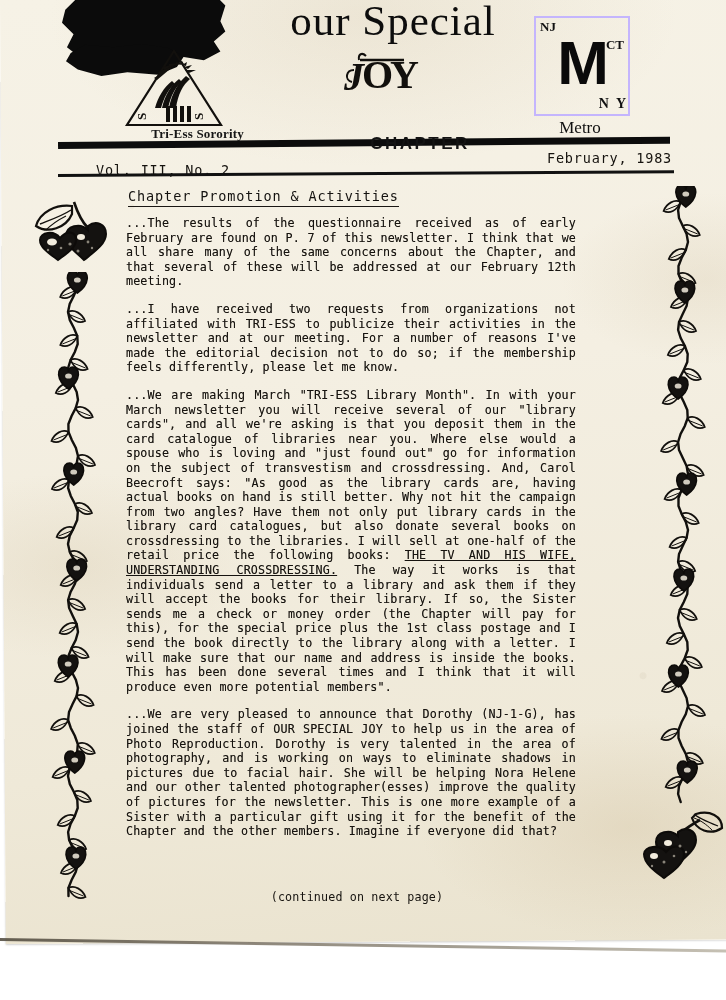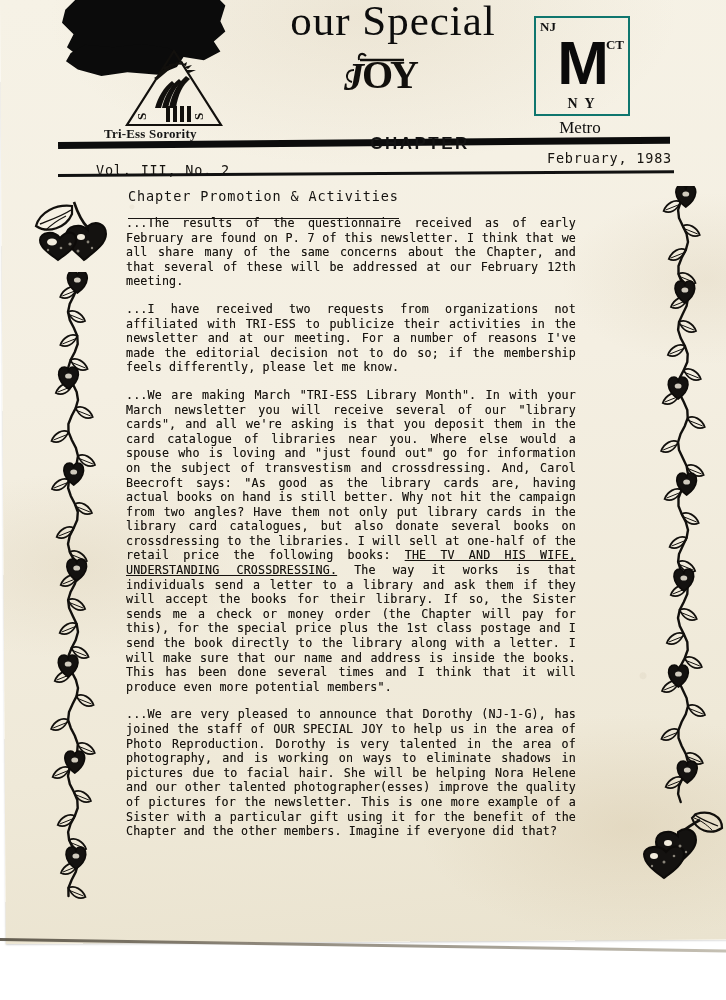--- a/index.html
+++ b/index.html
@@ -47,49 +47,49 @@
   .redaction2{
     position:absolute;left:66px;top:44px;width:118px;height:32px;background:#0b0b0b;
     clip-path:polygon(4% 28%,16% 2%,40% 10%,64% 0%,86% 12%,100% 38%,94% 72%,
                       78% 96%,52% 88%,30% 100%,10% 80%,0% 54%);
   }
 
   
   .triess{position:absolute;left:124px;top:48px;width:100px;height:80px;}
   .triess svg{display:block;}
   .triess-cap{
-    position:absolute;left:104px;top:126px;width:140px;text-align:left;
+    position:absolute;left:104px;top:126px;width:140px;text-align:right;
     font-family:"Liberation Serif",serif;font-weight:bold;font-size:13px;color:#161616;
     letter-spacing:.2px;white-space:nowrap;
   }
 
   .title-our{
     position:absolute;left:258px;top:-2px;width:270px;text-align:center;
     font-family:"Liberation Serif",serif;font-size:43px;color:#0d0d0d;
     letter-spacing:1px;line-height:1.05;
   }
   .joy-mono{
     position:absolute;left:340px;top:46px;width:110px;height:56px;
   }
 
   .metro-box{
     position:absolute;left:534px;top:16px;width:92px;height:96px;
-    border:2px solid #0f766e;background:transparent;
+    border:2px solid #c4b5fd;background:transparent;
   }
   .metro-nj,.metro-ct,.metro-ny{
     position:absolute;font-family:"Liberation Serif",serif;font-weight:bold;color:#111;
   }
   .metro-nj{left:4px;top:1px;font-size:13px;}
   .metro-ct{right:4px;top:19px;font-size:13px;}
   .metro-m{
     position:absolute;left:0;right:0;top:16px;text-align:center;
     font-family:"Liberation Sans",sans-serif;font-weight:bold;font-size:62px;
     line-height:58px;color:#0a0a0a;letter-spacing:-2px;
   }
-  .metro-ny{left:0;right:0;bottom:2px;text-align:center;font-size:14px;letter-spacing:2px;}
+  .metro-ny{left:0;right:0;bottom:2px;text-align:right;font-size:14px;letter-spacing:2px;}
   .metro-cap{
     position:absolute;left:524px;top:118px;width:112px;text-align:center;
     font-family:"Liberation Serif",serif;font-weight:normal;font-size:17px;color:#111;
   }
 
   .chapter-line{
     position:absolute;left:270px;top:114px;width:300px;text-align:center;
     font-family:"Liberation Sans",sans-serif;font-weight:bold;font-size:17px;
     color:#131313;letter-spacing:2.5px;white-space:nowrap;
   }
@@ -108,21 +108,21 @@
     transform:rotate(-0.35deg);transform-origin:0 0;
   }
 
   .vol{position:absolute;left:96px;top:150px;font-size:13.5px;color:#15120e;letter-spacing:.8px;margin-top:12px;}
   .date{position:absolute;right:54px;top:150px;font-size:13.5px;color:#15120e;letter-spacing:.8px;}
 
   
   .section-head{
     position:absolute;left:128px;top:188px;
     font-family:"DejaVu Sans Mono",monospace;font-size:13.5px;color:#141210;
-    letter-spacing:.9px;border-bottom:1.6px solid #1a1714;padding-bottom:14px;
+    letter-spacing:.9px;border-bottom:1.6px solid #1a1714;padding-bottom:2px;
   }
 
   .col{position:absolute;left:126px;top:216px;width:462px;}
   .col p{
     margin:0 12px 13px 0;
     font-family:"DejaVu Sans Mono",monospace;
     font-size:11.7px;line-height:14.6px;
     color:#16130f;
     text-align:justify;
     letter-spacing:.15px;
@@ -398,13 +398,14 @@
 
   <div class="section-head">Chapter Promotion &amp; Activities</div>
 
   <div class="col">
     <p>...The results of the questionnaire received as of early February are found on P. 7 of this newsletter.  I think that we all share many of the same concerns about the Chapter,  and that several of these will be addressed at our February 12th meeting.</p>
     <p>...I have received two requests from organizations not affiliated with  TRI-ESS to publicize their activities in the newsletter and at our meeting.   For a number of reasons I've made the editorial decision not to do so;  if the membership feels differently, please let me know.</p>
     <p><span>...We are making March "TRI-ESS Library Month".  In with your March newsletter you will receive several of our "library cards", and all we're asking is that you deposit them in the card catalogue of libraries near you.  Where else would a spouse who is loving and "just found out" go for information on the subject of transvestism and crossdressing.  And, Carol Beecroft says: "As good as the library cards are, having actual books on hand is still better.  Why not hit the campaign from two angles? Have them not only put library cards in the library card catalogues, but also donate several books on crossdressing to the libraries.  I will sell at one-half of the retail price the following books: </span><span class="u">THE TV AND HIS WIFE,</span><span> </span><span class="u">UNDERSTANDING CROSSDRESSING.</span><span>  The way it works is that individuals send a letter to a library and ask them if they will accept the books for their library.  If so, the Sister sends me a check or money order (the Chapter will pay for this), for the special price plus the 1st class postage and I send the book directly to the library along with a letter.  I will make sure that our name and address is inside the books.  This has been done several times and I think that it will produce even more potential members".</span></p>
     <p>...We are very pleased to announce that Dorothy (NJ-1-G), has joined the staff of OUR SPECIAL JOY to help us in the area of Photo Reproduction.   Dorothy is very talented in the area of photography, and is working on ways to eliminate shadows in pictures due to facial hair.  She will be helping Nora Helene and our other talented photographer(esses) improve the quality of pictures for the newsletter.  This is one more example of a Sister with a particular gift using it for the benefit of the Chapter and the other members.  Imagine if everyone did that?</p>
   </div>
 
+  <div class="contd">(continued on next page)</div>
 </div>
 
 </body></html>

